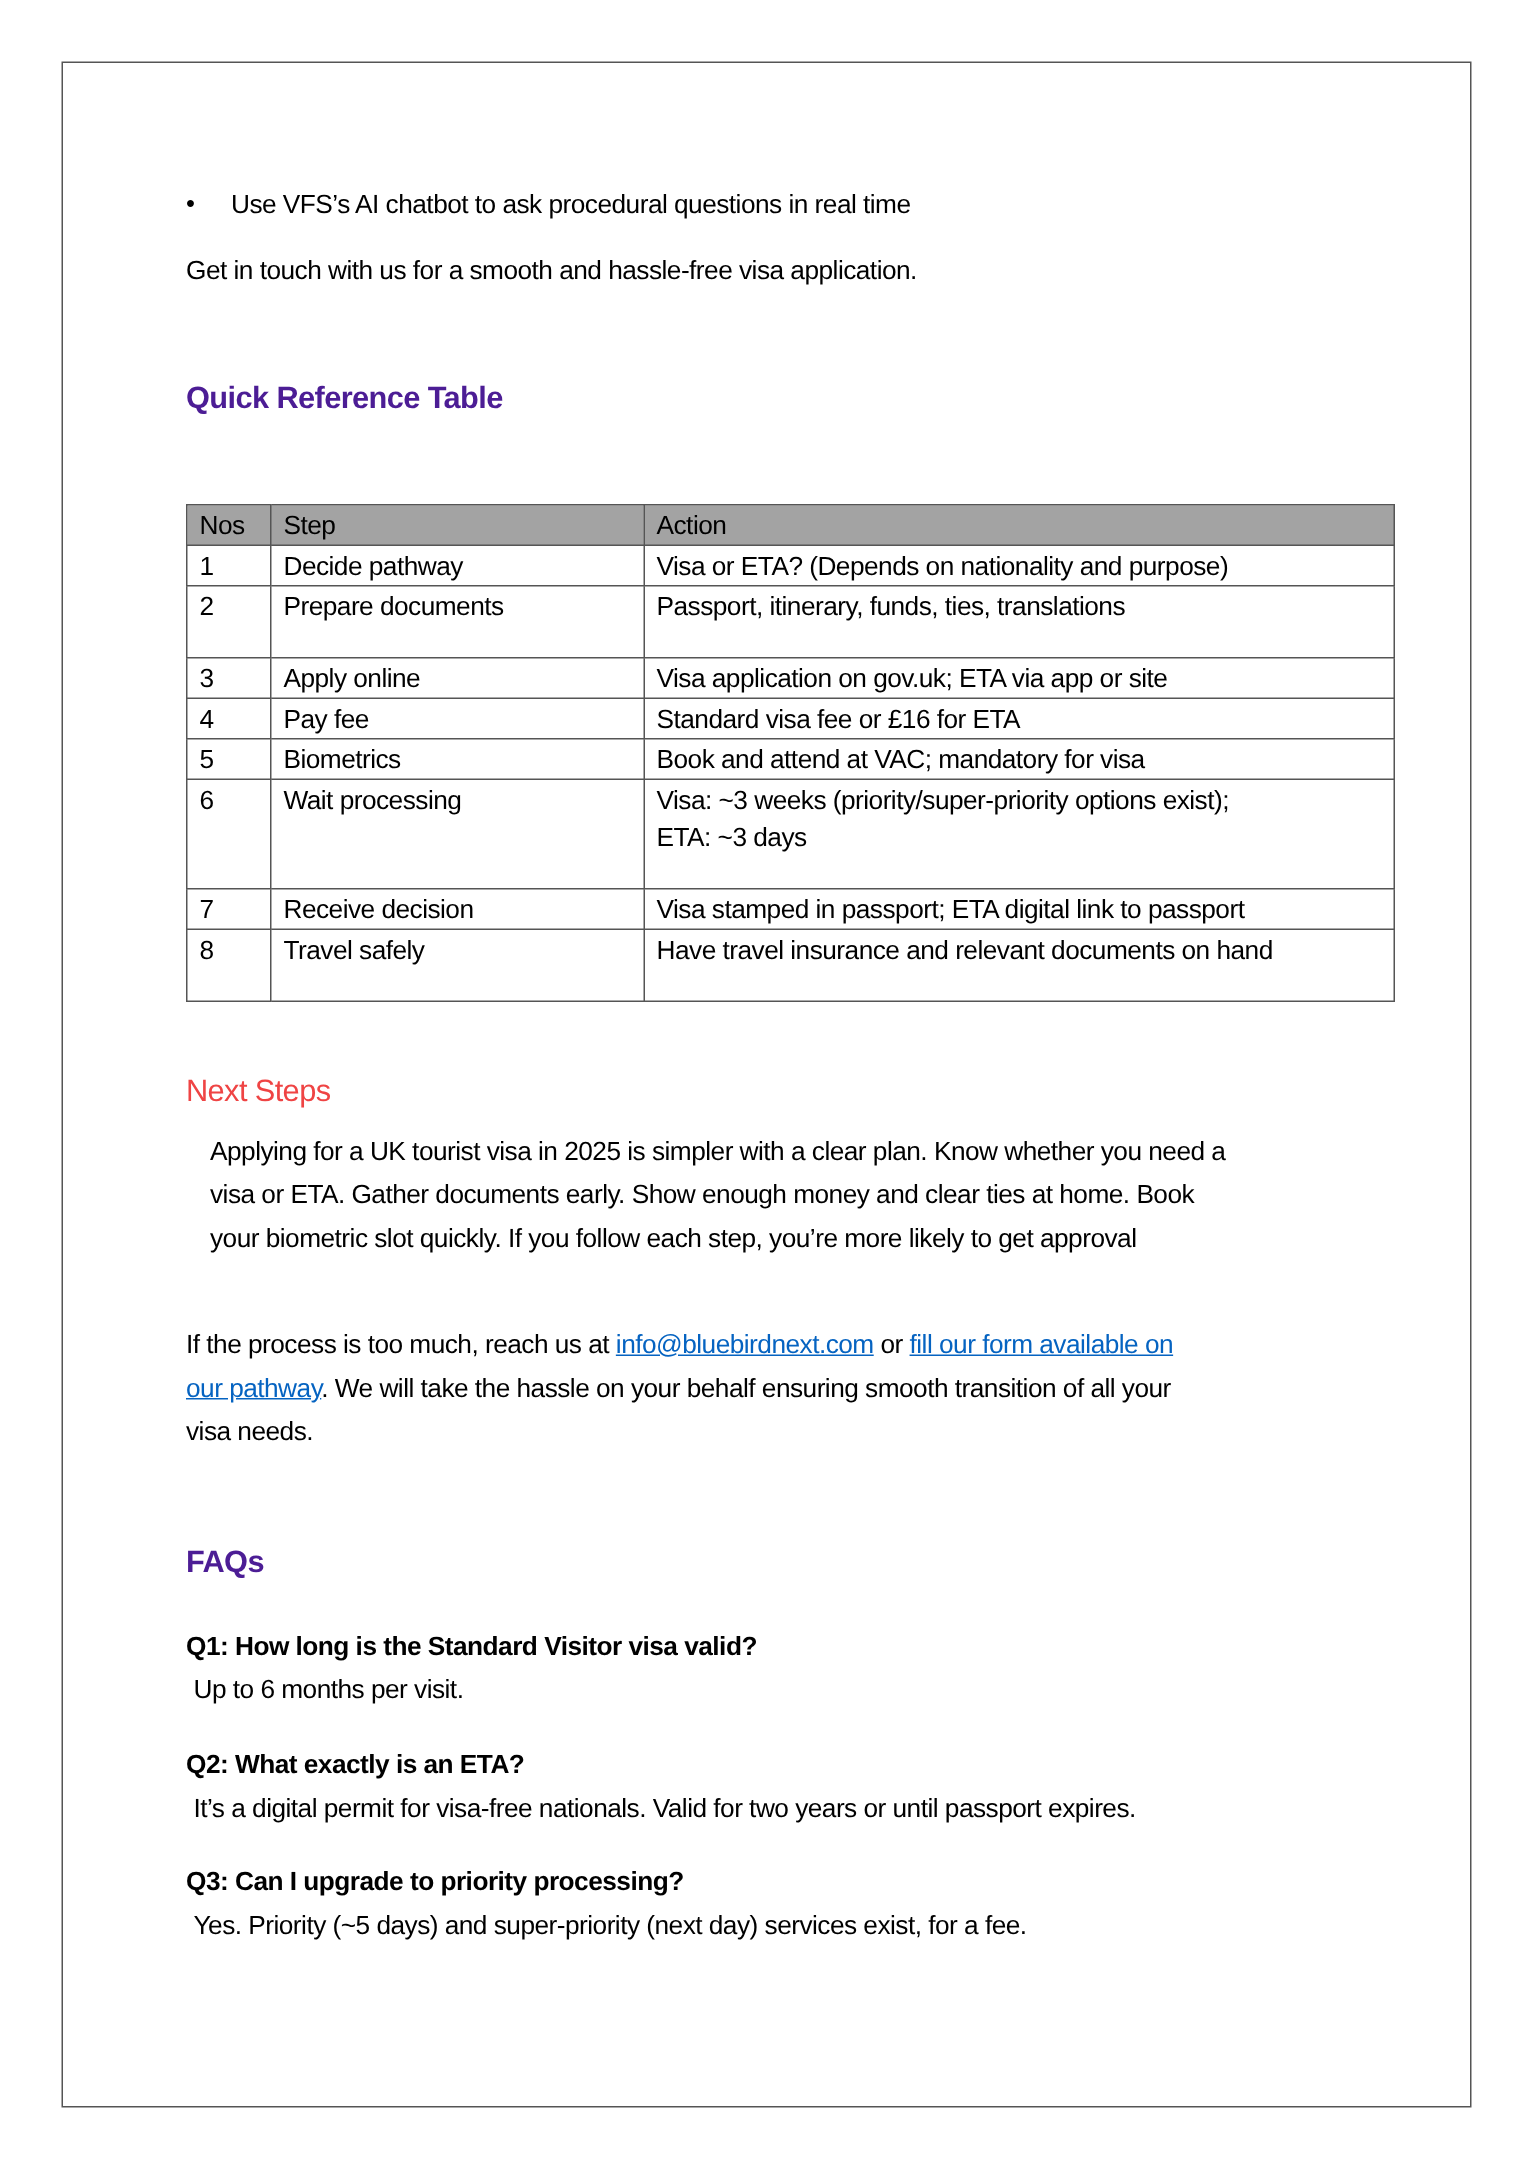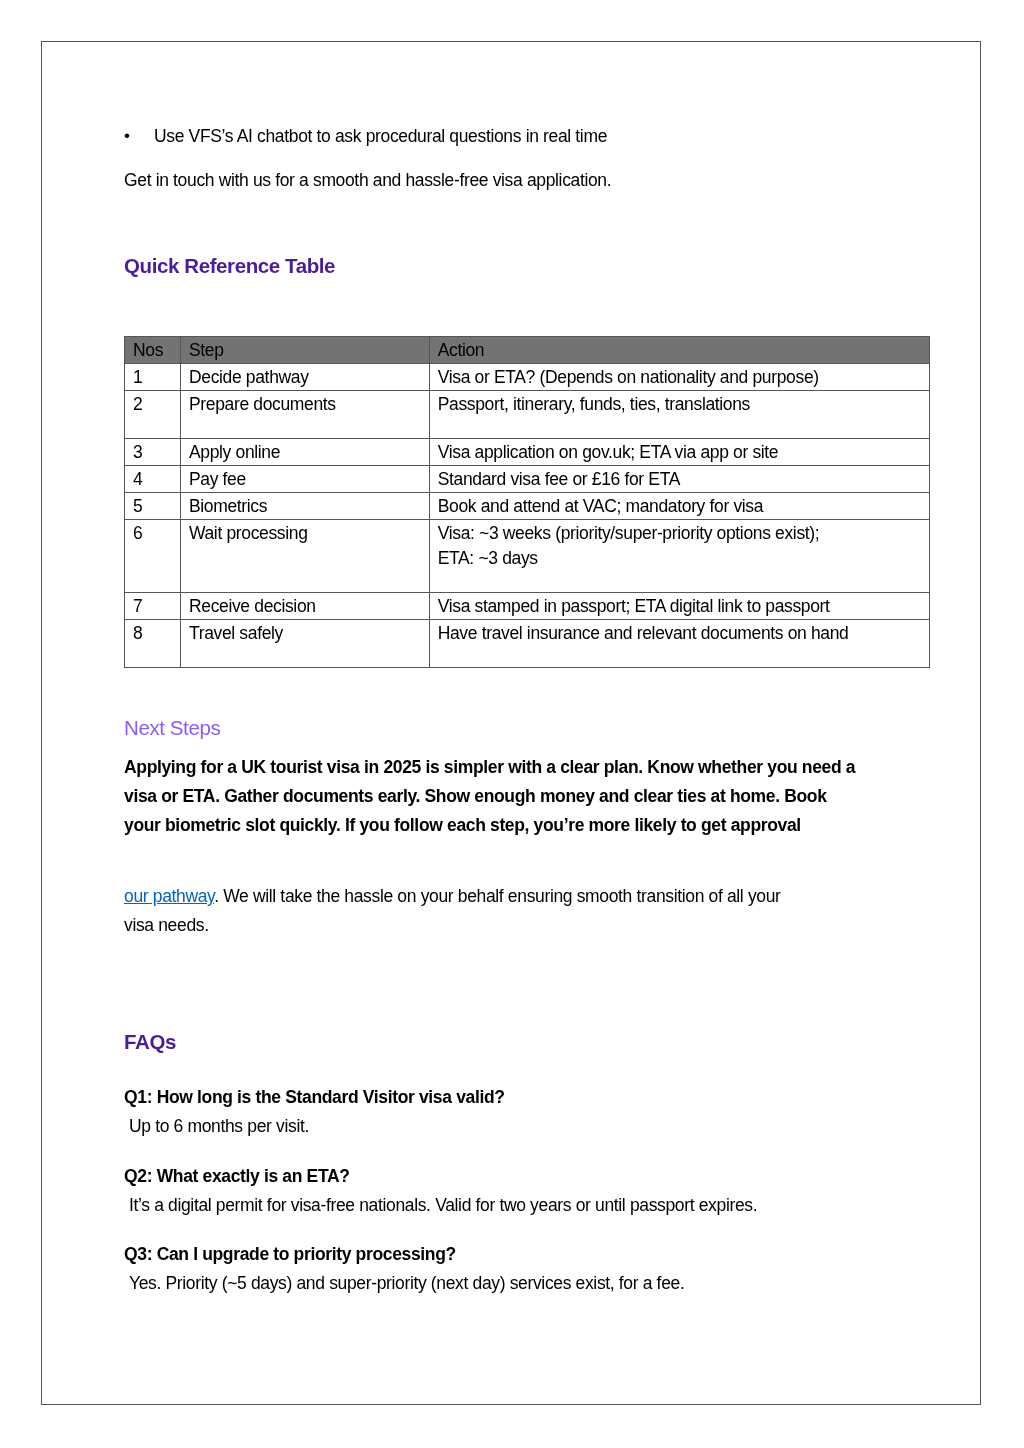--- a/index.html
+++ b/index.html
@@ -51,21 +51,21 @@
       white-space: nowrap;
     }
     .h-bold {
       color: #4c1d95;
       font-weight: bold;
       font-size: 20.5px;
       letter-spacing: -0.4px;
       white-space: nowrap;
     }
     .h-regular {
-      color: #8b5cf6;
+      color: #ef4444;
       font-weight: normal;
       font-size: 20.5px;
       letter-spacing: -0.4px;
       white-space: nowrap;
     }
     table.qref {
       position: absolute;
       top: 294px;
       left: 0;
       width: 806px;
@@ -75,21 +75,21 @@
     }
     table.qref th, table.qref td {
       border: 1px solid #555555;
       text-align: left;
       vertical-align: top;
       padding: 1px 8px 0 8px;
       font-weight: normal;
       line-height: 25px;
     }
     table.qref th {
-      background: #737373;
+      background: #a3a3a3;
     }
     table.qref col.c1 { width: 56px; }
     table.qref col.c2 { width: 249px; }
     table.qref col.c3 { width: 501px; }
     .tall { height: 48px; }
     .tall6 { height: 73px; }
     a.link {
       color: #0563c1;
       text-decoration: underline;
     }
@@ -176,27 +176,30 @@
         <tr class="tall">
           <td>8</td>
           <td>Travel safely</td>
           <td>Have travel insurance and relevant documents on hand</td>
         </tr>
       </tbody>
     </table>
 
     <div class="abs h-regular" style="top:674px;left:0;">Next Steps</div>
 
-    <div class="abs body-text" style="top:711px;left:0;font-weight:bold;">
+    <div class="abs body-text" style="top:711px;left:16px;">
       <div>Applying for a UK tourist visa in 2025 is simpler with a clear plan. Know whether you need a</div>
       <div>visa or ETA. Gather documents early. Show enough money and clear ties at home. Book</div>
       <div>your biometric slot quickly. If you follow each step, you’re more likely to get approval</div>
     </div>
 
     <div class="abs body-text" style="top:840px;left:0;">
+      <div>
+        <span>If the process is too much, reach us at </span><a class="link">info@bluebirdnext.com</a><span> or </span><a class="link">fill our form available on</a>
+      </div>
       <div>
         <a class="link">our pathway</a><span>. We will take the hassle on your behalf ensuring smooth transition of all your</span>
       </div>
       <div>visa needs.</div>
     </div>
 
     <div class="abs h-bold" style="top:988px;left:0;">FAQs</div>
 
     <div class="abs" style="top:1041px;left:0;">
       <div class="faq-q" style="line-height:29px;">Q1: How long is the Standard Visitor visa valid?</div>

